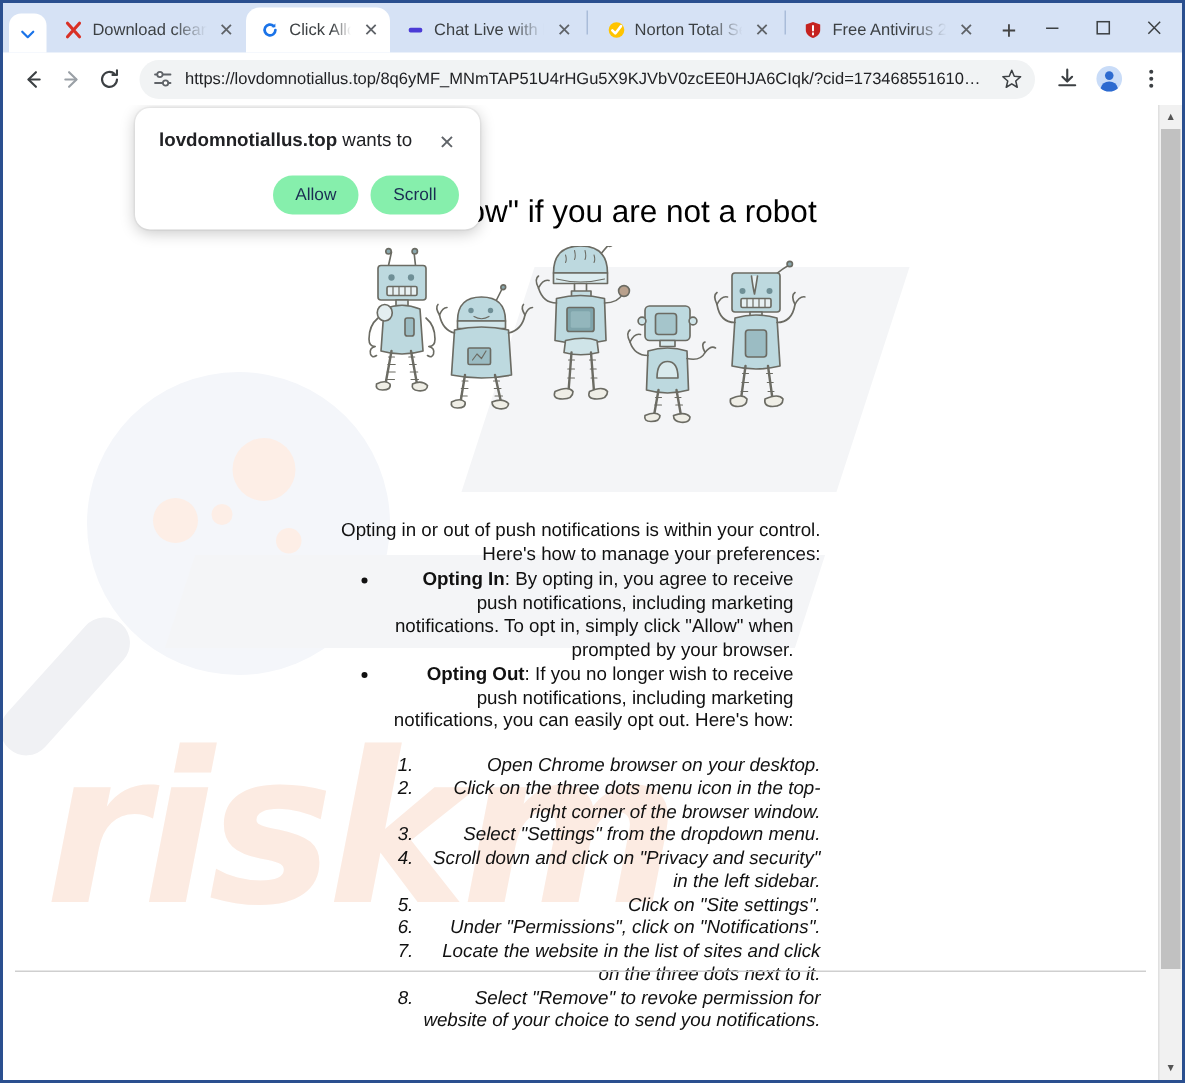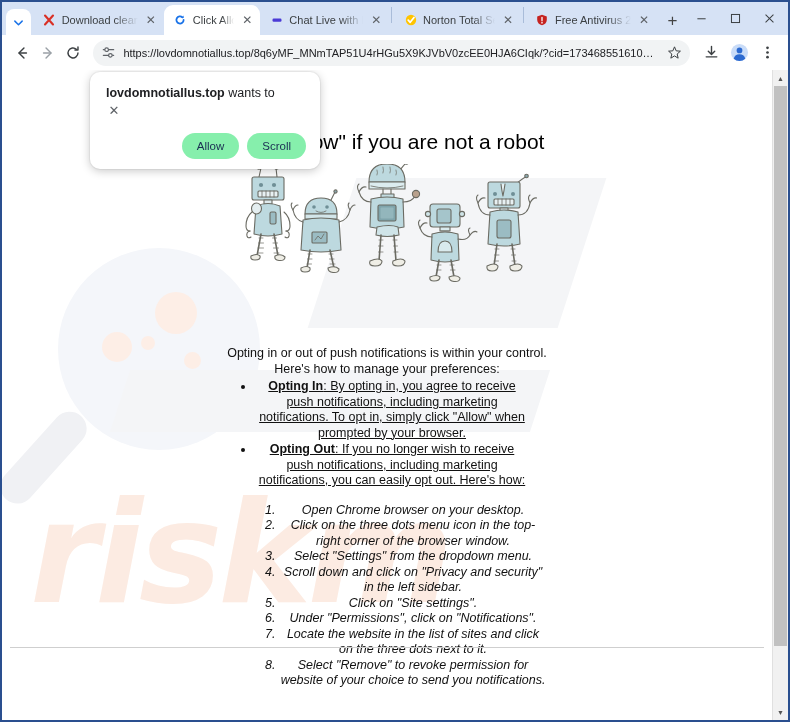--- a/index.html
+++ b/index.html
@@ -213,30 +213,29 @@
     font-family: "Liberation Sans", sans-serif;
   }
   .robots {
     margin: 8px auto 0 auto;
     width: 300px; height: 140px;
     position: relative;
   }
   .textblock {
     width: 320px;
     margin: 42px auto 0 auto;
-    text-align: center;
+    text-align: right;
     font-size: 12.5px;
     line-height: 15.5px;
     color: #111;
   }
   .textblock p.lead { margin-bottom: 2px; }
   .textblock ul {
     margin: 2px 18px 0 18px;
     padding-left: 10px;
-    text-decoration: underline;
   }
   .textblock ul li { margin-bottom: 1px; }
   .textblock ol {
     margin: 14px 0 16px 40px;
     padding-left: 12px;
     font-style: italic;
   }
   .textblock ol li { margin-bottom: 0px; }
   .textblock b { font-weight: 700; }
   .footer-rule {
@@ -264,21 +263,20 @@
     background: #fff;
     border-radius: 10px;
     box-shadow: 0 2px 10px rgba(0,0,0,.22), 0 0 0 1px rgba(0,0,0,.04);
     padding: 13px 14px 10px 16px;
     z-index: 40;
   }
   .perm-head {
     display: flex; align-items: flex-start;
     font-size: 12.5px; color: #202124;
     line-height: 16px;
-    flex-direction: column;
   }
   .perm-head .ptitle { flex: 1 1 auto; }
   .perm-head .ptitle b { font-weight: 700; }
   .perm-x {
     width: 16px; height: 16px; flex:0 0 16px;
     display:flex;align-items:center;justify-content:center;
     color:#5f6368; font-size:13px; line-height:1;
     margin-top:1px;
   }
   .perm-row {

